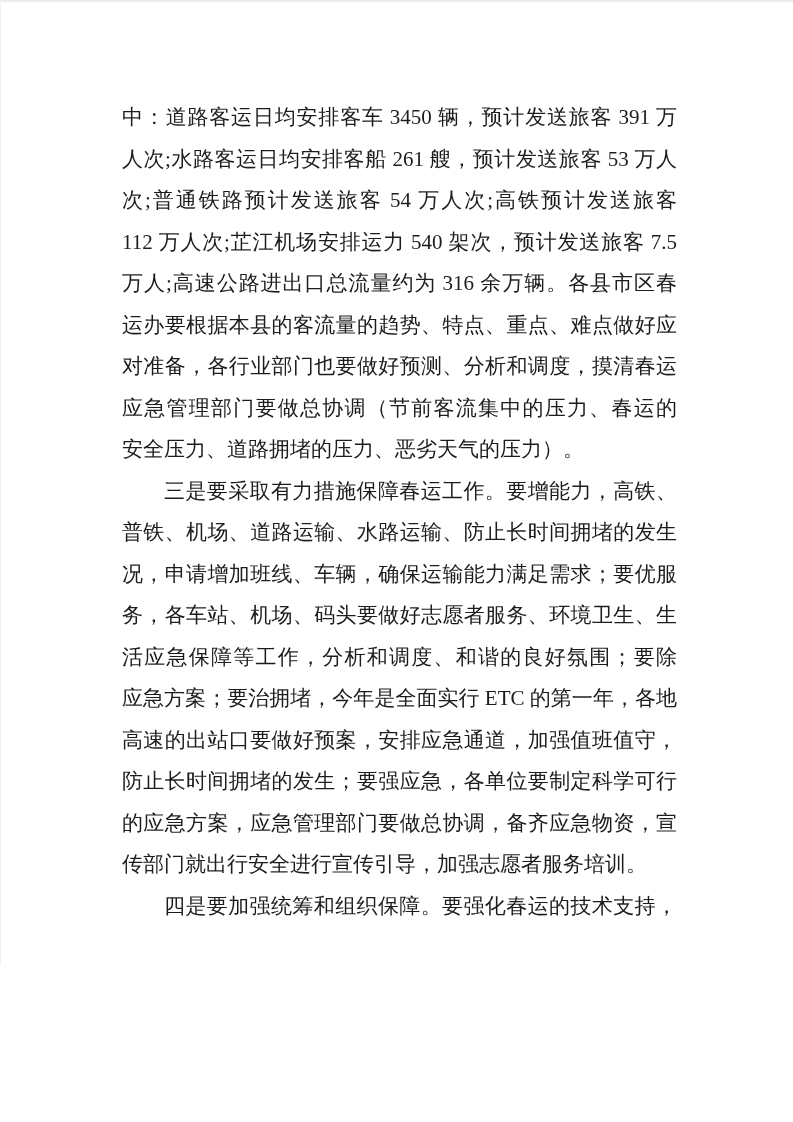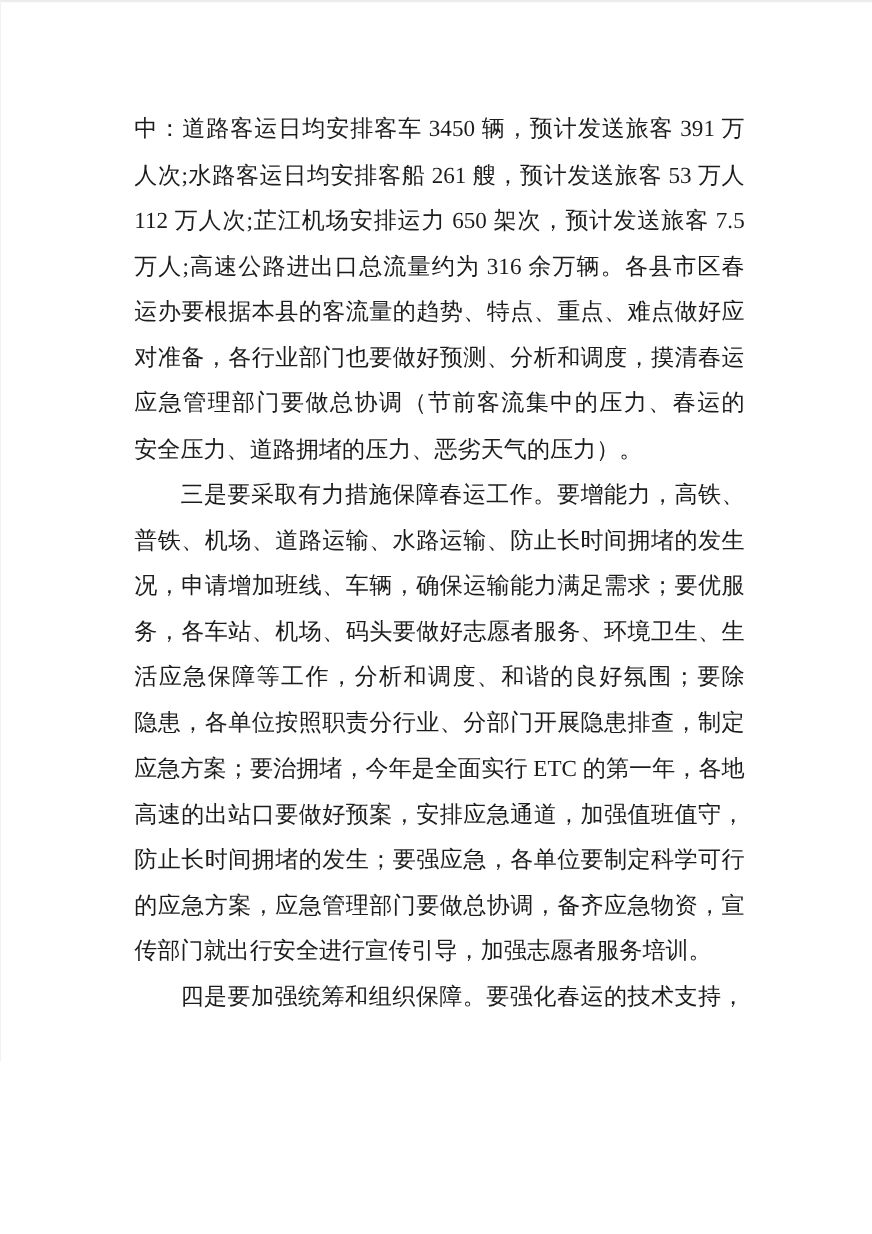--- a/index.html
+++ b/index.html
@@ -55,35 +55,35 @@
 </style>
 </head>
 <body>
 
 <div class="page">
   <div class="text-block">
 
     <div class="para">
       <div class="line">中：道路客运日均安排客车 3450 辆，预计发送旅客 391 万</div>
       <div class="line">人次;水路客运日均安排客船 261 艘，预计发送旅客 53 万人</div>
-      <div class="line">112 万人次;芷江机场安排运力 650 架次，预计发送旅客 7.5</div>
+      <div class="line">次;普通铁路预计发送旅客 54 万人次;高铁预计发送旅客</div>
+      <div class="line">112 万人次;芷江机场安排运力 540 架次，预计发送旅客 7.5</div>
       <div class="line">万人;高速公路进出口总流量约为 316 余万辆。各县市区春</div>
       <div class="line">运办要根据本县的客流量的趋势、特点、重点、难点做好应</div>
       <div class="line">对准备，各行业部门也要做好预测、分析和调度，摸清春运</div>
       <div class="line">应急管理部门要做总协调（节前客流集中的压力、春运的</div>
       <div class="line para-end">安全压力、道路拥堵的压力、恶劣天气的压力）。</div>
     </div>
 
     <div class="para">
       <div class="line first-indent">三是要采取有力措施保障春运工作。要增能力，高铁、</div>
       <div class="line">普铁、机场、道路运输、水路运输、防止长时间拥堵的发生</div>
       <div class="line">况，申请增加班线、车辆，确保运输能力满足需求；要优服</div>
       <div class="line">务，各车站、机场、码头要做好志愿者服务、环境卫生、生</div>
       <div class="line">活应急保障等工作，分析和调度、和谐的良好氛围；要除</div>
-      <div class="line">隐患，各单位按照职责分行业、分部门开展隐患排查，制定</div>
       <div class="line">应急方案；要治拥堵，今年是全面实行 ETC 的第一年，各地</div>
       <div class="line">高速的出站口要做好预案，安排应急通道，加强值班值守，</div>
       <div class="line">防止长时间拥堵的发生；要强应急，各单位要制定科学可行</div>
       <div class="line">的应急方案，应急管理部门要做总协调，备齐应急物资，宣</div>
       <div class="line para-end">传部门就出行安全进行宣传引导，加强志愿者服务培训。</div>
     </div>
 
     <div class="para">
       <div class="line first-indent">四是要加强统筹和组织保障。要强化春运的技术支持，</div>
     </div>

